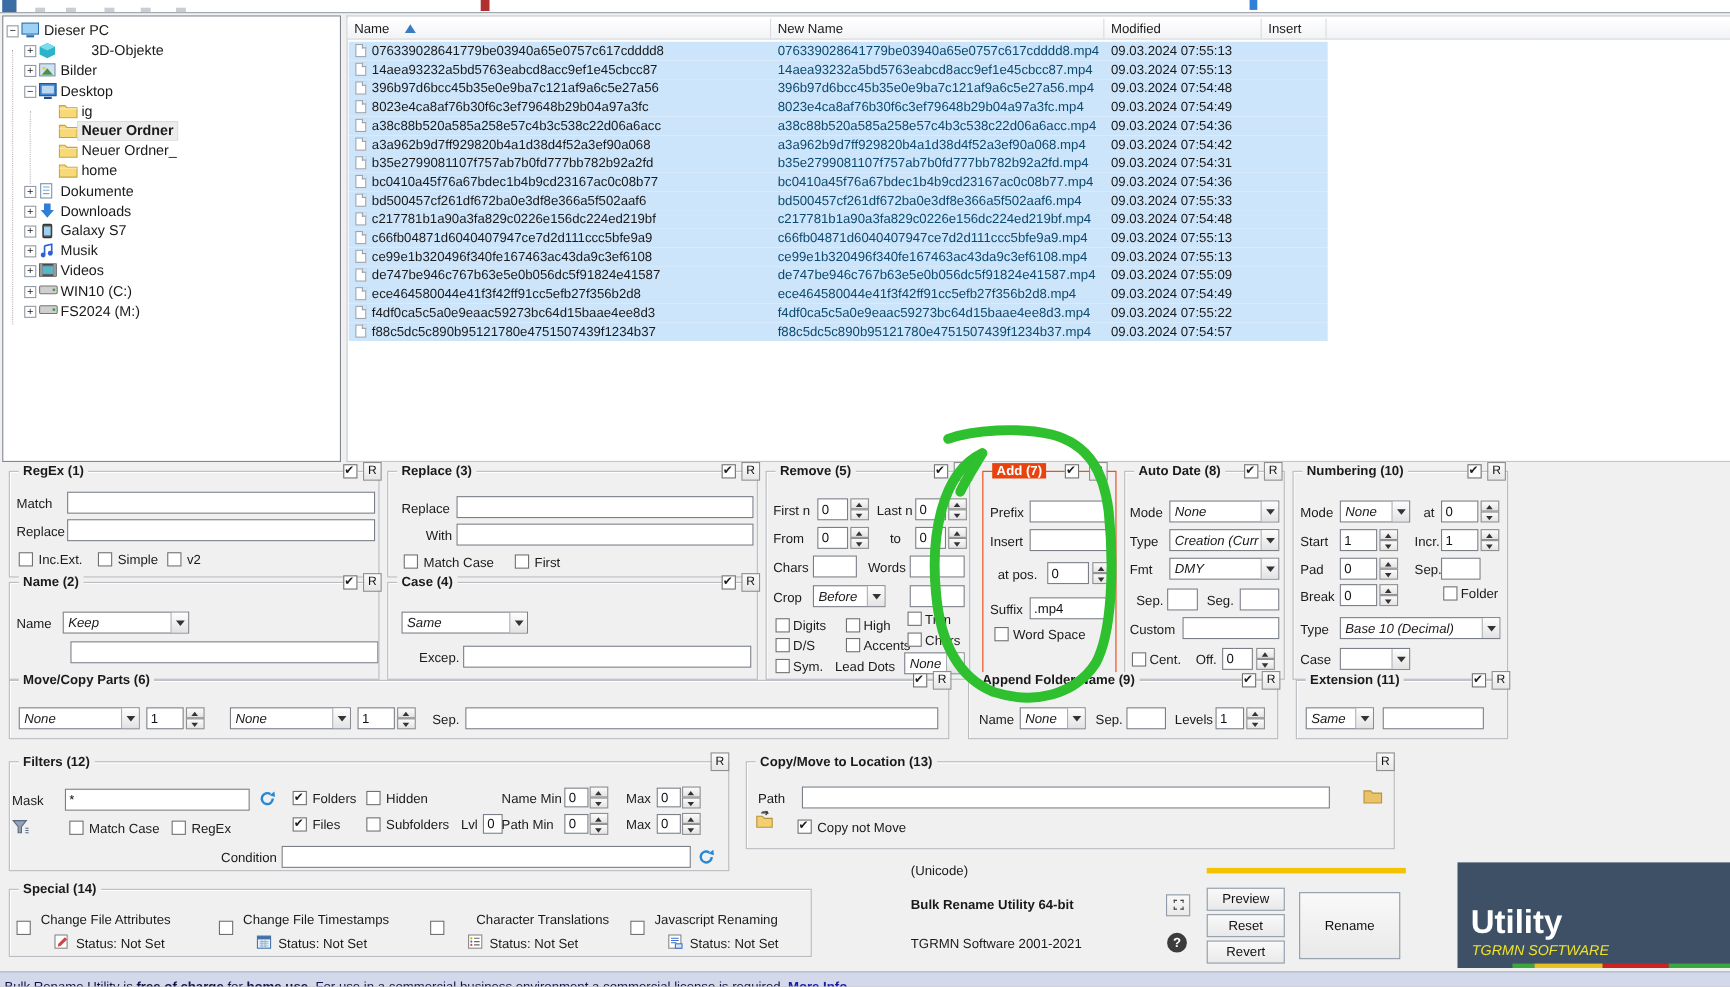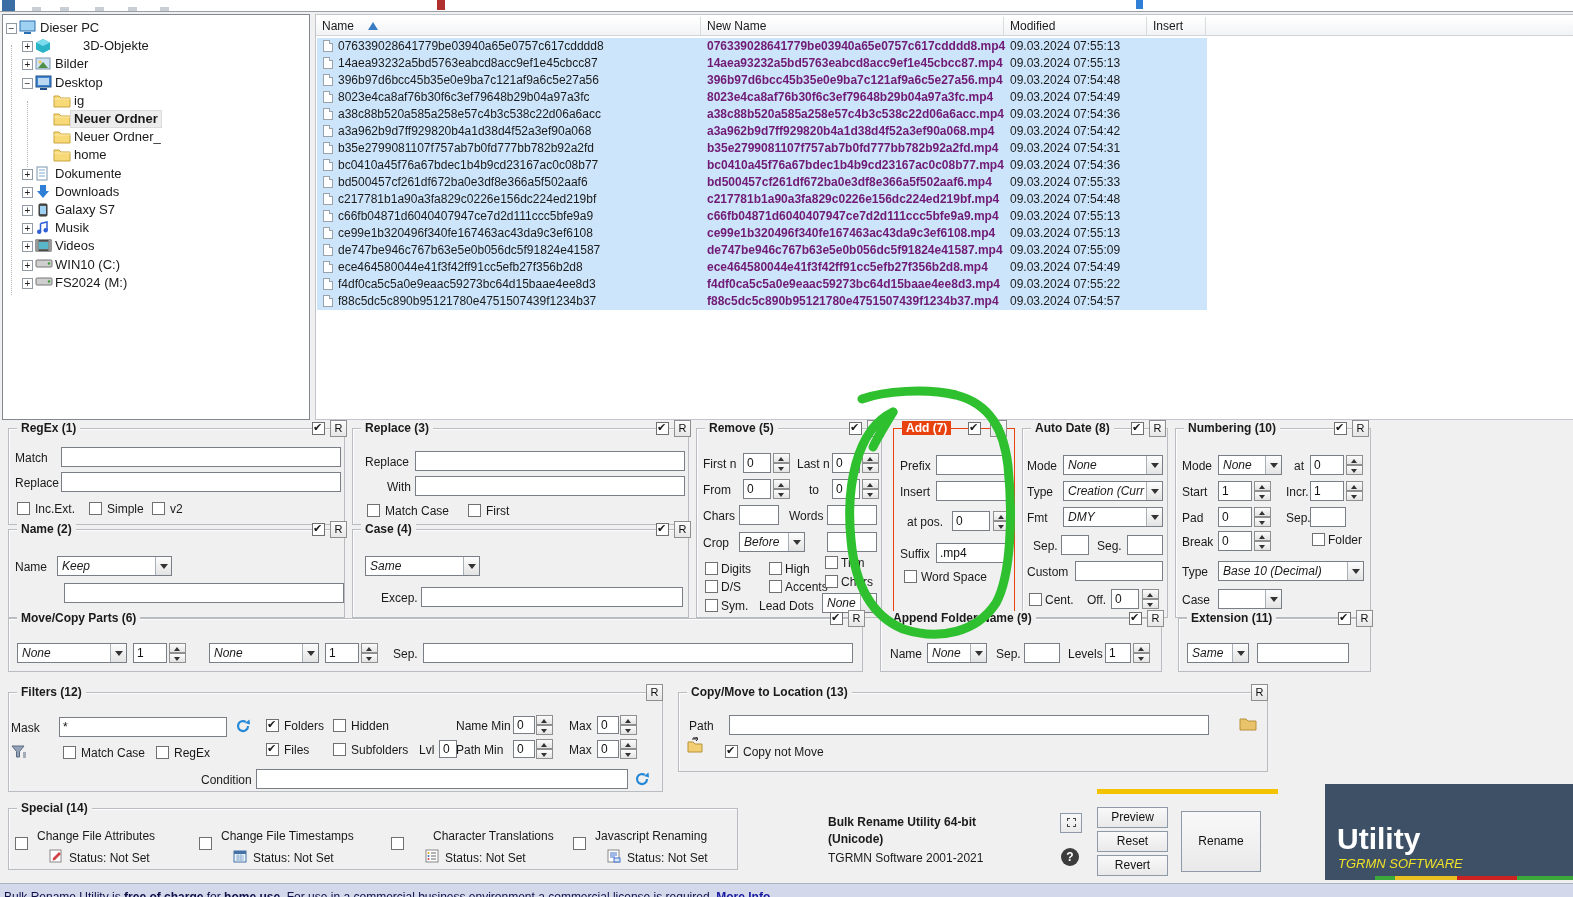--- a/index.html
+++ b/index.html
@@ -24,21 +24,21 @@
   #filepanel { left:315px; top:14px; width:1258px; height:406px; background:#fff; border:1px solid #c2c6cc; border-right:none; }
   #lhdr { position:absolute; left:0; top:2px; width:100%; height:19px;
           background:linear-gradient(#ffffff,#f2f3f5); border-bottom:1px solid #d0d3d8; }
   .hcell { position:absolute; top:0; height:100%; border-right:1px solid #d8dbe0; padding:2px 0 0 6px; font-size:12px; color:#1a1a1a; }
   .sortup { display:inline-block; width:0; height:0; border-left:5px solid transparent; border-right:5px solid transparent;
             border-bottom:8px solid #3a7cc4; margin-left:14px; }
   .frow { position:absolute; left:1px; width:890px; height:17px; background:#cde5fb; }
   .ficon { position:absolute; left:6px; top:2px; width:10px; height:12px; background:#fff; border:1px solid #9aa2ac; }
   .ficon::after { content:""; position:absolute; right:-1px; top:-1px; width:3px; height:3px; background:#cde5fb; border-left:1px solid #9aa2ac; border-bottom:1px solid #9aa2ac; }
   .fname { position:absolute; left:21px; top:1px; white-space:nowrap; }
-  .fnew  { position:absolute; left:390px; top:1px; white-space:nowrap; color:#701a75;font-weight:bold; }
+  .fnew  { position:absolute; left:390px; top:1px; white-space:nowrap; color:#0c4a6e; }
   .fmod  { position:absolute; left:693px; top:1px; white-space:nowrap; }
   
   .grp { position:absolute; border:1px solid #b9bcc0; box-shadow:1px 1px 0 #fdfdfd inset; }
   .gt  { position:absolute; top:-8px; left:8px; background:#f0f0f0; padding:0 4px; font-weight:bold; white-space:nowrap; }
   .gt.hl { background:#e8430f; color:#fff; }
   .grp.hl { border-color:#e8430f; box-shadow:none; }
   .rbtn { position:absolute; top:-9px; width:17px; height:17px; background:linear-gradient(#fbfbfb,#e6e6e6);
           border:1px solid #8f8f8f; text-align:center; line-height:15px; font-size:11px; color:#111; }
   .cb { position:absolute; width:13px; height:13px; background:#fff; border:1px solid #707070; }
   .cb.on::after { content:"\2714"; position:absolute; left:0px; top:-2px; font-size:11px; color:#1a1a1a; }
@@ -737,33 +737,33 @@
         <span class="abs" style="left: 598px; top: 40px;"><svg width="14" height="14">
             <rect x="1" y="1" width="11" height="12" fill="#fff" stroke="#888"></rect>
             <path d="M3 4h7M3 6h7M3 8h5" stroke="#4070d0"></path>
             <rect x="7" y="9" width="6" height="4" fill="#d8e6f4" stroke="#4070d0"></rect>
           </svg></span>
         <span class="lb" style="left: 618px; top: 42px;">Status:  Not Set</span>
       </div>
   </div>
 
   <div class="abs" style="left:828px;top:815px;font-weight:bold">Bulk Rename Utility 64-bit</div>
-  <div class="abs" style="left:828px;top:832px;font-weight:bold">(Unicode)</div>
+  <div class="abs" style="left:828px;top:784px;font-weight:normal">(Unicode)</div>
   <div class="abs" style="left:828px;top:851px">TGRMN Software 2001-2021</div>
 
   <div class="btn" style="left:1060px;top:813px;width:22px;height:20px">
     <span style="display:inline-block;width:9px;height:9px;border:1px dashed #444;margin-top:4px"></span>
   </div>
   <div class="abs" style="left:1061px;top:848px;width:18px;height:18px;border-radius:50%;background:#3c3c3c;color:#fff;text-align:center;line-height:18px;font-weight:bold">?</div>
 
   <div class="abs" style="left:1097px;top:789px;width:181px;height:5px;background:#f3c300"></div>
   <div class="btn" style="left:1097px;top:807px;width:71px;height:21px;line-height:19px">Preview</div>
   <div class="btn" style="left:1097px;top:831px;width:71px;height:21px;line-height:19px">Reset</div>
   <div class="btn" style="left:1097px;top:855px;width:71px;height:21px;line-height:19px">Revert</div>
-  <div class="btn" style="left:1181px;top:811px;width:80px;height:61px;line-height:59px">Rename</div>
+  <div class="btn" style="left:1181px;top:811px;width:92px;height:61px;line-height:59px">Rename</div>
 
   <div id="logo" class="abs">
     <span class="l2">Utility</span>
     <span class="l3">TGRMN SOFTWARE</span>
     <span class="lstrip" style="left:50px;width:20px;background:#3aa83a"></span>
     <span class="lstrip" style="left:70px;width:62px;background:#e8c020"></span>
     <span class="lstrip" style="left:132px;width:60px;background:#cc2222"></span>
     <span class="lstrip" style="left:192px;width:56px;background:#3aa83a"></span>
   </div>
 

